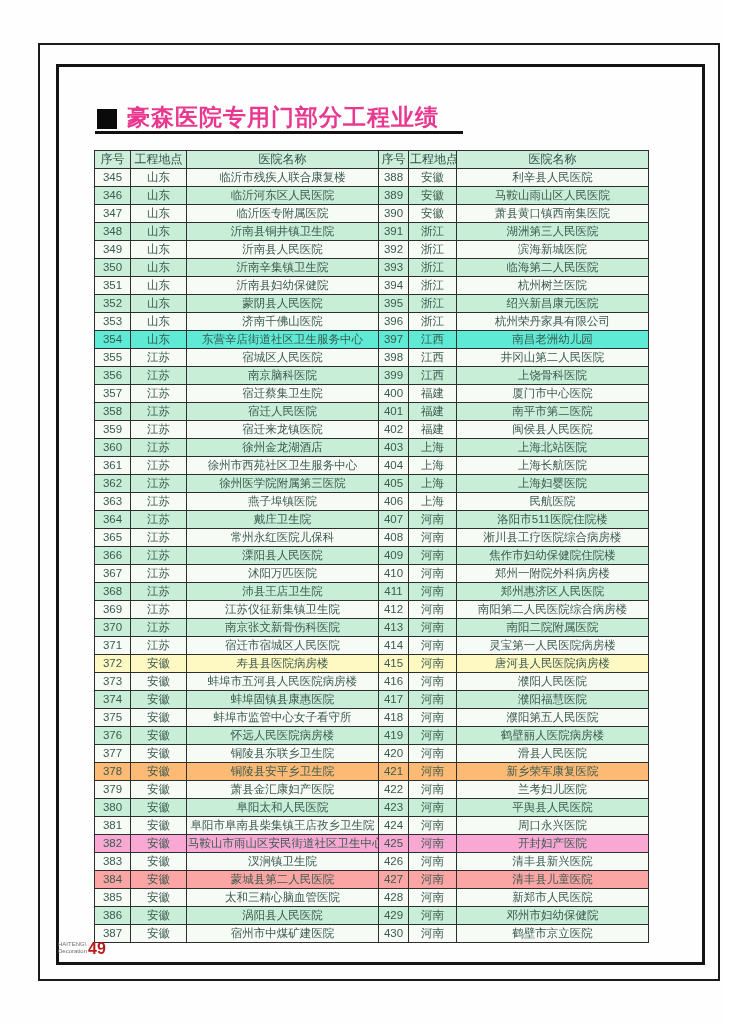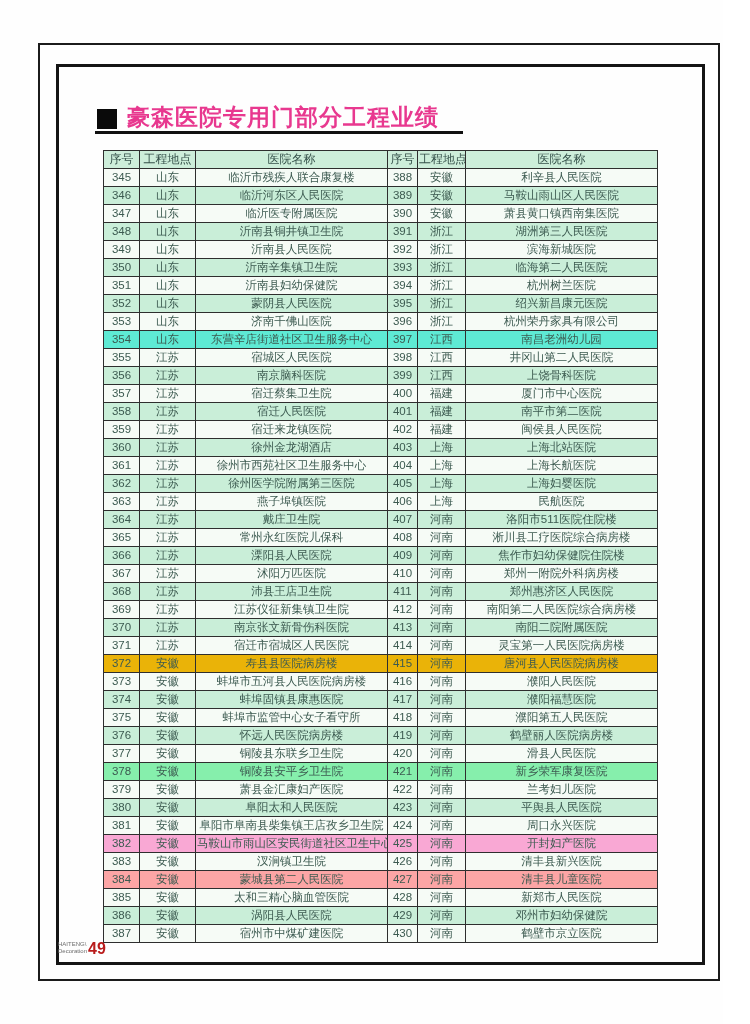--- a/index.html
+++ b/index.html
@@ -8,21 +8,21 @@
   .page{position:absolute;left:0;top:0;width:723px;height:1024px;background:#fefefe;}
   .outer-frame{position:absolute;left:38px;top:43px;width:678px;height:934px;
        border:2px solid #1b1b1b;}
   .inner-frame{position:absolute;left:56px;top:64px;width:643px;height:895px;
        border:3px solid #141414;}
   .title-wrap{position:absolute;left:95px;top:103px;height:34px;}
   .title-square{position:absolute;left:2px;top:6px;width:20px;height:20px;background:#0a0a0a;}
   .page-title{position:absolute;left:32px;top:0;font-size:23px;font-weight:bold;
        letter-spacing:1px;white-space:nowrap;color:#e8388f;line-height:28px;}
   .title-underline{position:absolute;left:95px;top:131px;width:368px;height:3px;background:#101010;}
-  table.projects{position:absolute;left:103px;top:150px;width:554px;
+  table.projects{position:absolute;left:94px;top:150px;width:554px;
        border-collapse:collapse;table-layout:fixed;}
   table.projects th, table.projects td{
        border:1px solid #2e2e2e;height:17px;line-height:17px;text-align:center;
        font-size:11.5px;color:#3c5a50;padding:0 1px;white-space:nowrap;overflow:hidden;
        font-family:"Liberation Sans","DejaVu Sans",sans-serif;}
   table.projects th{font-weight:normal;font-size:12px;color:#35514a;}
   .footer{position:absolute;left:58px;top:941px;display:flex;align-items:flex-start;}
   .footer-brand{font-size:6px;line-height:7px;color:#6d6d6d;letter-spacing:0;}
   .footer-page{font-size:16px;font-weight:bold;color:#b91c1c;margin-left:1px;line-height:16px;}
 </style>
@@ -269,21 +269,21 @@
           <td>南阳二院附属医院</td>
         </tr>
         <tr style="background: rgb(246, 251, 246);">
           <td>371</td>
           <td>江苏</td>
           <td>宿迁市宿城区人民医院</td>
           <td>414</td>
           <td>河南</td>
           <td>灵宝第一人民医院病房楼</td>
         </tr>
-        <tr style="background: #eab308;">
+        <tr style="background: #fef9c3;">
           <td>372</td>
           <td>安徽</td>
           <td>寿县县医院病房楼</td>
           <td>415</td>
           <td>河南</td>
           <td>唐河县人民医院病房楼</td>
         </tr>
         <tr style="background: rgb(246, 251, 246);">
           <td>373</td>
           <td>安徽</td>
@@ -317,21 +317,21 @@
           <td>鹤壁丽人医院病房楼</td>
         </tr>
         <tr style="background: rgb(246, 251, 246);">
           <td>377</td>
           <td>安徽</td>
           <td>铜陵县东联乡卫生院</td>
           <td>420</td>
           <td>河南</td>
           <td>滑县人民医院</td>
         </tr>
-        <tr style="background: #86efac; margin-top: 24px;">
+        <tr style="background: #fdba74; margin-top: 24px;">
           <td>378</td>
           <td>安徽</td>
           <td>铜陵县安平乡卫生院</td>
           <td>421</td>
           <td>河南</td>
           <td>新乡荣军康复医院</td>
         </tr>
         <tr style="background: rgb(246, 251, 246);">
           <td>379</td>
           <td>安徽</td>

